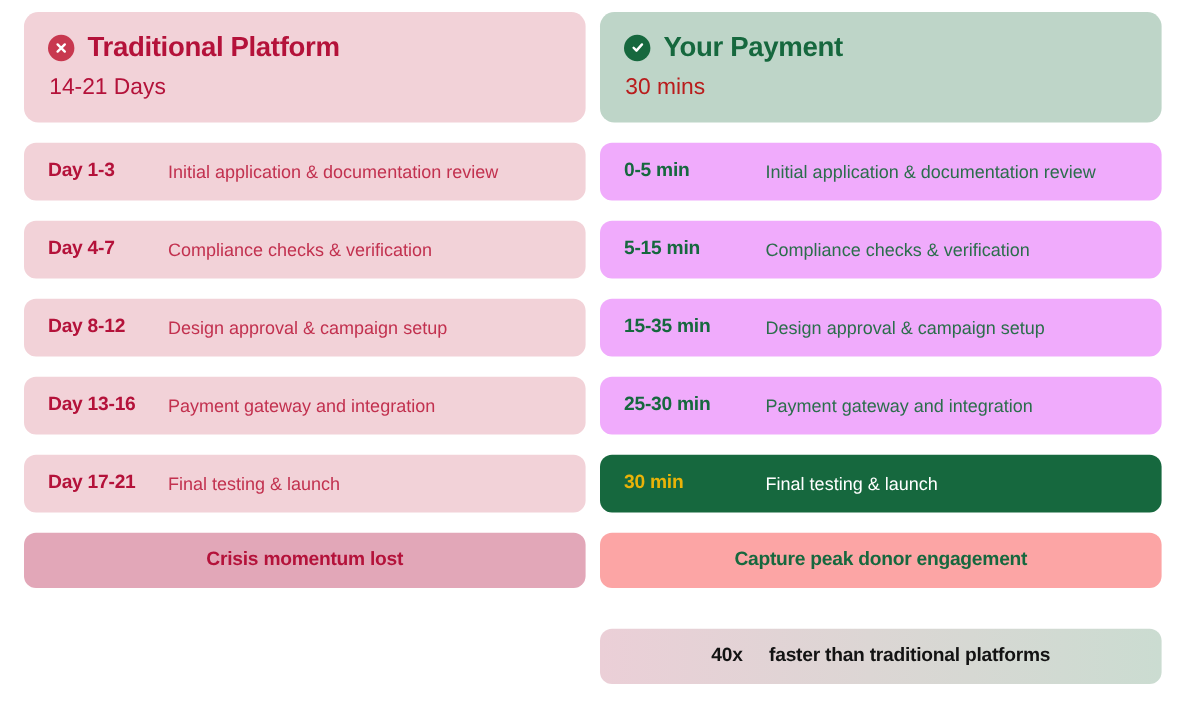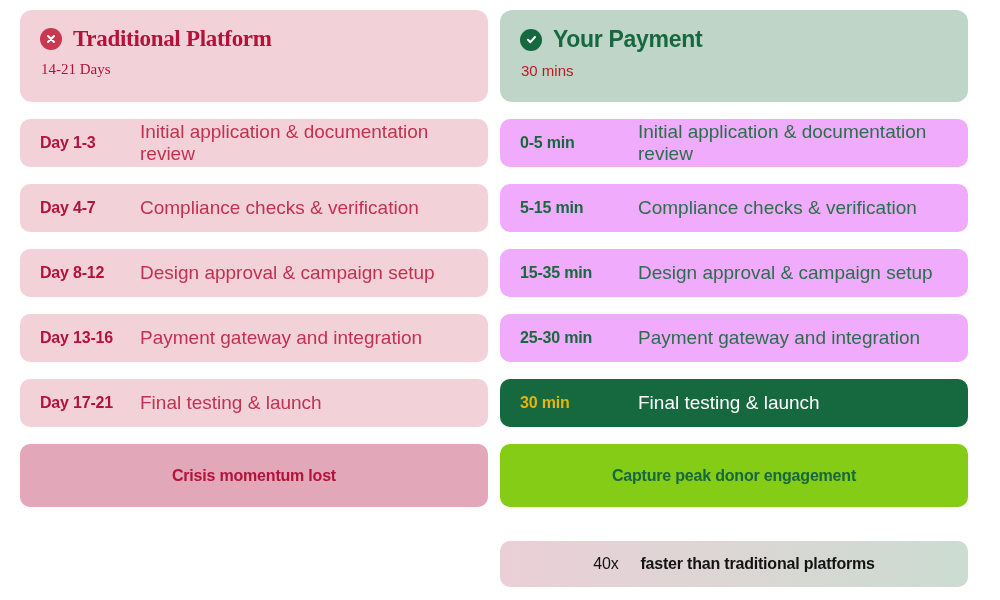--- a/index.html
+++ b/index.html
@@ -31,21 +31,21 @@
     flex-direction: column;
   }
 
   
   .panel-header {
     border-radius: 12px;
     padding: 16px 20px 18px 20px;
     box-sizing: border-box;
     height: 92px;
   }
-  .panel-header.traditional { background: #F2D2D8; font-family: Liberation Serif, serif; }
+  .panel-header.traditional { background: #F2D2D8; }
   .panel-header.ours        { background: #BED5C8; }
 
   .panel-title-row {
     display: flex;
     align-items: center;
     gap: 11px;
   }
   .status-icon {
     width: 22px;
     height: 22px;
@@ -61,21 +61,21 @@
 
   .panel-title {
     font-size: 23px;
     font-weight: bold;
     letter-spacing: -0.3px;
   }
   .panel-header.traditional .panel-title { color: #B4123A; }
   .panel-header.ours .panel-title        { color: #16683E; }
 
   .panel-subtitle {
-    font-size: 15px;
+    font-size: 19px;
     margin-top: 9px;
     margin-left: 1px;
   }
   .panel-header.traditional .panel-subtitle { color: #B4123A; }
   .panel-header.ours .panel-subtitle        { color: #b91c1c; }
 
   
   .steps {
     margin-top: 17px;
     display: flex;
@@ -98,60 +98,60 @@
     font-size: 16px;
     font-weight: bold;
     letter-spacing: -0.2px;
     flex: 0 0 auto;
   }
   .col-left .step-label  { width: 100px; color: #B4123A; }
   .col-right .step-label { width: 118px; color: #16683E; }
   .step-row.highlight .step-label { color: #eab308; }
 
   .step-desc {
-    font-size: 19px;
+    font-size: 15px;
   }
   .step-row.traditional .step-desc { color: #C2314F; }
   .step-row.ours .step-desc        { color: #2B6E4B; }
   .step-row.highlight .step-desc   { color: #ffffff; }
 
   
   .summary-bar {
     margin-top: 17px;
-    height: 63px;
+    height: 46px;
     border-radius: 10px;
     display: flex;
     align-items: center;
     justify-content: center;
     font-size: 16px;
     font-weight: bold;
     letter-spacing: -0.2px;
   }
   .summary-bar.traditional {
     background: #E2A7B8;
     color: #B4123A;
   }
   .summary-bar.ours {
-    background: #84cc16;
+    background: #fca5a5;
     color: #16683E;
   }
 
   .highlight-banner {
     margin-top: 34px;
     height: 46px;
     border-radius: 10px;
     background: linear-gradient(90deg, #EBCFD7 0%, #DCD6D4 48%, #CBDCD1 100%);
     display: flex;
     align-items: center;
     justify-content: center;
     font-size: 16px;
     color: #131313;
     letter-spacing: -0.2px;
   }
-  .highlight-banner .multiplier { font-weight: normal; }
+  .highlight-banner .multiplier { font-weight: bold; }
   .highlight-banner .tail { margin-left: 22px; font-weight: bold; }
 </style>
 </head>
 <body>
 
 <div class="comparison">
 
   <div class="column col-left">
 
     <div class="panel-header traditional">

